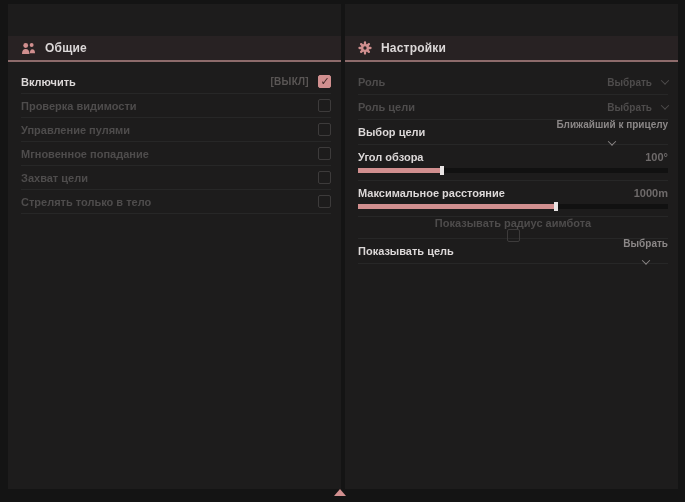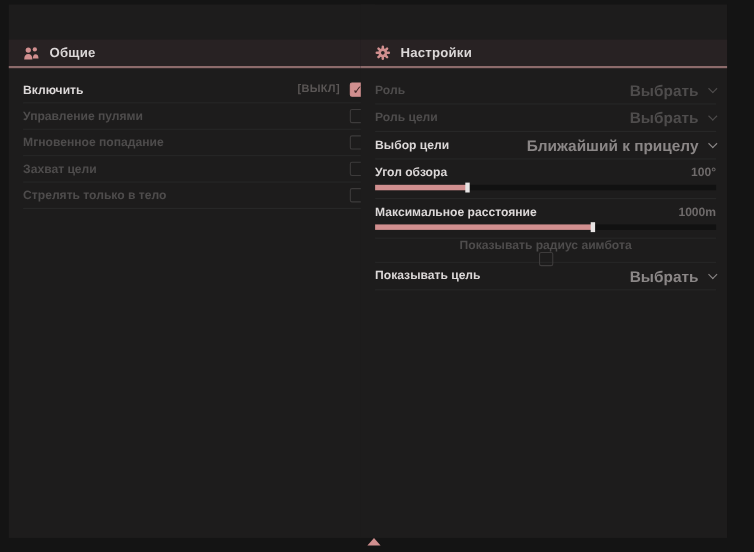--- a/index.html
+++ b/index.html
@@ -14,21 +14,21 @@
   body{
     background:var(--page-bg);
     font-family:"Liberation Sans","DejaVu Sans",sans-serif;
     position:relative;
   }
   .panel{
     position:absolute;top:4px;bottom:13px;width:333px;
     background:var(--panel-bg);
   }
   .panel-left{left:8px;}
-  .panel-right{left:328px;}
+  .panel-right{left:345px;}
   .panel-header{
     height:26px;display:flex;align-items:center;gap:9px;
     padding:0 13px;background:var(--header-bg);
     border-bottom:2px solid var(--underline);
     margin-top:32px;
   }
   .hicon{display:flex;align-items:center;}
   .ptitle{
     font-size:12px;font-weight:bold;color:var(--text-bright);
     letter-spacing:.2px;
@@ -49,23 +49,23 @@
     width:13px;height:13px;border:1px solid var(--checkbox-border);
     border-radius:2px;background:transparent;position:relative;flex:none;
   }
   .checkbox.checked{background:var(--accent);border-color:var(--accent);}
   .checkbox.checked::after{
     content:"\2713";position:absolute;left:1.5px;top:-1.5px;
     color:var(--check-color);font-size:11px;font-weight:bold;
   }
   .select{
     display:flex;align-items:center;gap:10px;cursor:default;
-    color:var(--text-dim);font-size:14px;white-space:nowrap;
-  }
-  .select.bright{color:var(--text-mid);}
+    color:var(--text-dim);font-size:10px;white-space:nowrap;
+  }
+  .select.bright{color:var(--text-mid);flex-direction:column;}
   .chev{
     width:6px;height:6px;flex:none;
     border-right:1.5px solid currentColor;border-bottom:1.5px solid currentColor;
     transform:rotate(45deg) translate(-1px,-1px);
   }
   .slider-row{
     margin:0 10px 0 13px;border-bottom:1px solid var(--separator);
     padding:3px 0 7px;
   }
   .slider-top{
@@ -106,20 +106,24 @@
       </span>
       <span class="ptitle">Общие</span>
     </header>
     <div class="rows">
       <div class="row">
         <span class="lbl bright">Включить</span>
         <span class="rside">
           <span class="tag">[ВЫКЛ]</span>
           <span class="checkbox checked"></span>
         </span>
+      </div>
+      <div class="row">
+        <span class="lbl">Проверка видимости</span>
+        <span class="checkbox"></span>
       </div>
       <div class="row">
         <span class="lbl">Управление пулями</span>
         <span class="checkbox"></span>
       </div>
       <div class="row">
         <span class="lbl">Мгновенное попадание</span>
         <span class="checkbox"></span>
       </div>
       <div class="row">

